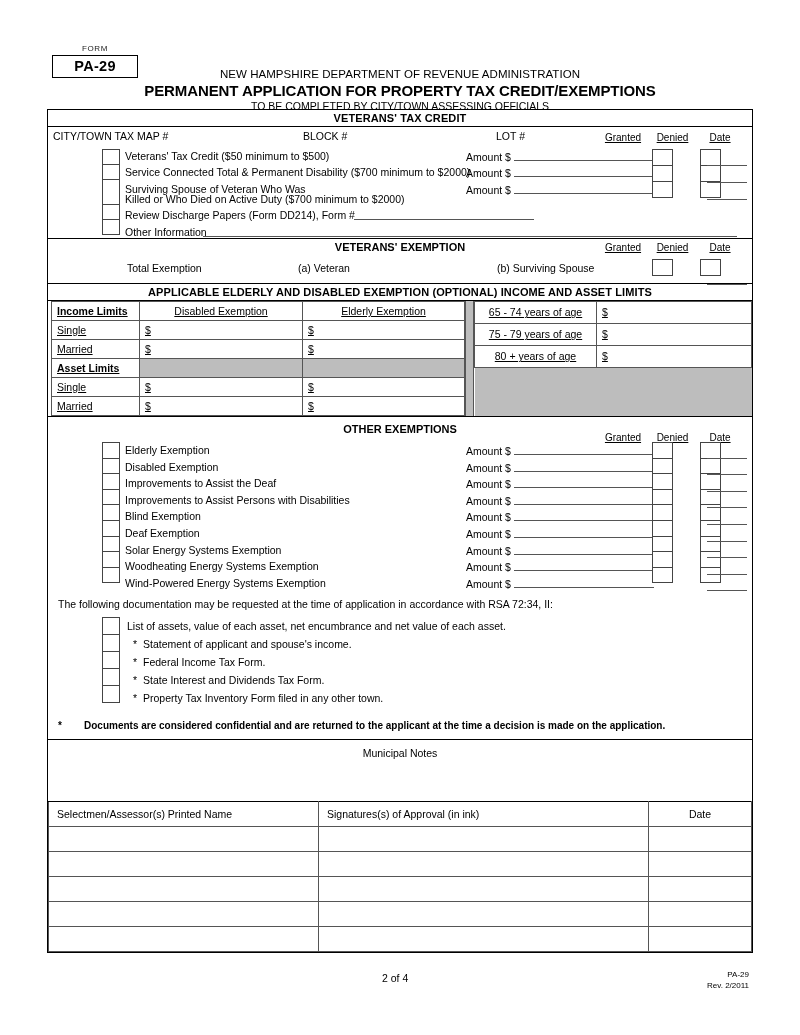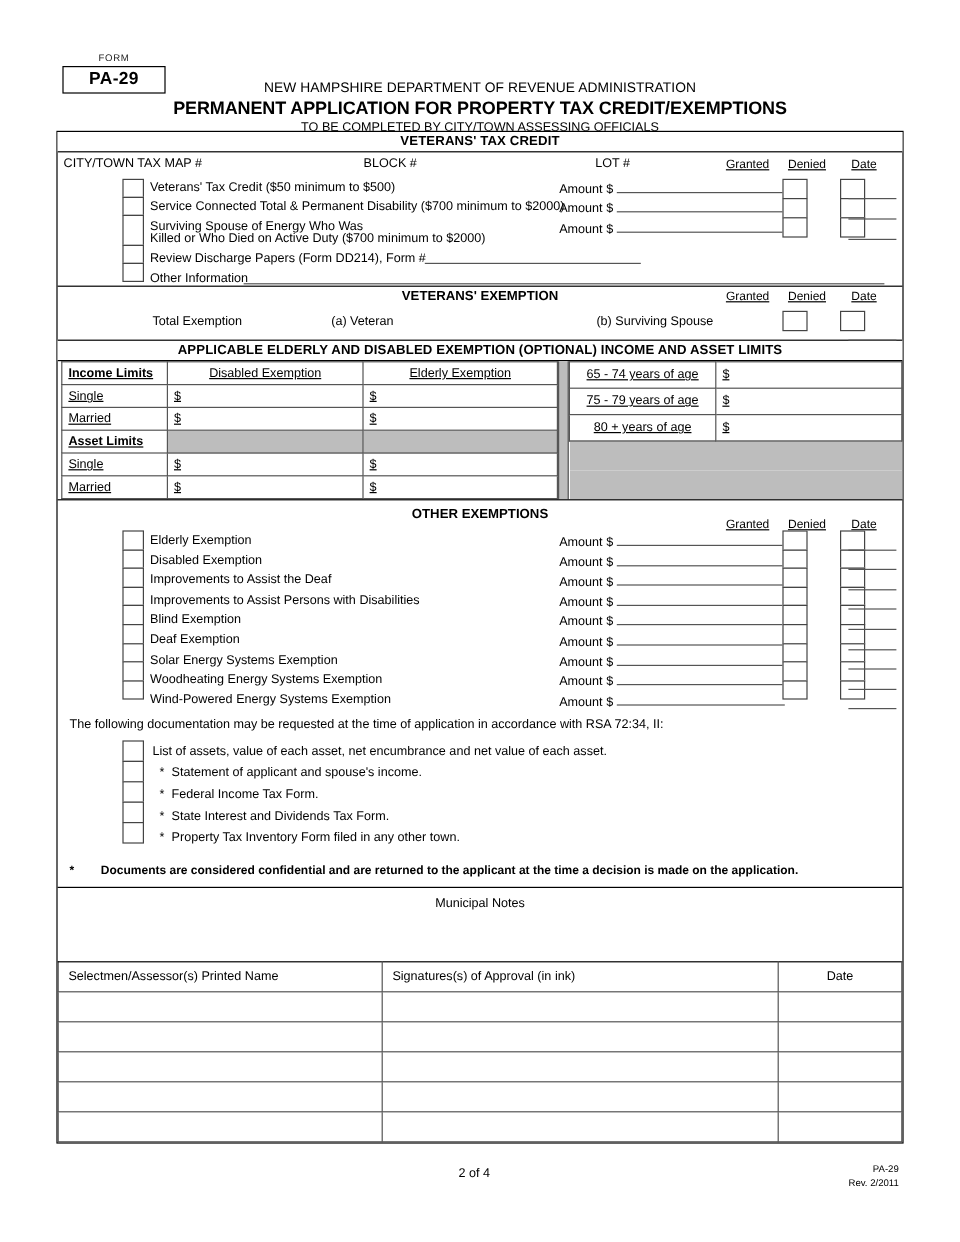--- a/index.html
+++ b/index.html
@@ -174,21 +174,21 @@
         <div class="cbstack" style="position:absolute; left:54px; top:3px;">
           <div class="cb"></div>
           <div class="cb"></div>
           <div class="cb" style="height:26px;"></div>
           <div class="cb"></div>
           <div class="cb"></div>
         </div>
 
         <div style="position:absolute; left:77px; top:4px; font-size:10.5px;">Veterans' Tax Credit ($50 minimum to $500)</div>
         <div style="position:absolute; left:77px; top:20px; font-size:10.5px;">Service Connected Total &amp; Permanent Disability ($700 minimum to $2000)</div>
-        <div style="position:absolute; left:77px; top:37px; font-size:10.5px;">Surviving Spouse of Energy Who Was</div>
+        <div style="position:absolute; left:77px; top:37px; font-size:10.5px;">Surviving Spouse of Veteran Who Was</div>
         <div style="position:absolute; left:77px; top:47px; font-size:10.5px;">Killed or Who Died on Active Duty ($700 minimum to $2000)</div>
         <div style="position:absolute; left:77px; top:63px; font-size:10.5px;">Review Discharge Papers (Form DD214), Form #</div>
         <div style="position:absolute; left:77px; top:80px; font-size:10.5px;">Other Information</div>
 
         <div style="position:absolute; left:418px; top:4px;" class="amt">
           <span>Amount</span>
           <span>$</span>
           <span class="uline" style="width:140px;"></span>
         </div>
         <div style="position:absolute; left:418px; top:20px;" class="amt">
@@ -240,21 +240,21 @@
           <span class="gdd-d">Denied</span>
           <span class="gdd-t">Date</span>
         </div>
       </div>
 
       <div class="vexrow">
         <div style="position:absolute; left:54px; top:2px;" class="cb"></div>
         <div style="position:absolute; left:79px; top:5px; font-size:10.5px;">Total Exemption</div>
 
         <div style="position:absolute; left:220px; top:2px;" class="cb"></div>
-        <div style="position:absolute; left:228px; top:5px; font-size:10.5px;text-align:right;">(a)  Veteran</div>
+        <div style="position:absolute; left:250px; top:5px; font-size:10.5px;text-align:right;">(a)  Veteran</div>
 
         <div style="position:absolute; left:424px; top:2px;" class="cb"></div>
         <div style="position:absolute; left:449px; top:5px; font-size:10.5px;">(b)  Surviving Spouse</div>
 
         <div style="position:absolute; left:604px; top:2px; width:21px; height:17px; border:1px solid #444;"></div>
         <div style="position:absolute; left:652px; top:2px; width:21px; height:17px; border:1px solid #444;"></div>
         <div style="position:absolute; left:655px; top:18px; width:48px; text-align:center;"><i style="display:inline-block; width:40px; border-bottom:1px solid #555;"></i></div>
       </div>
     </div>
 

